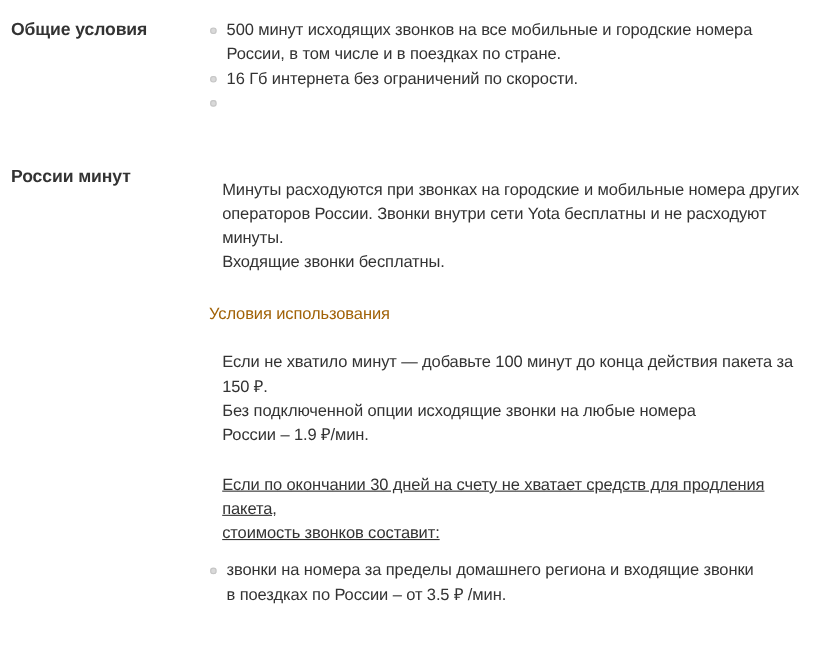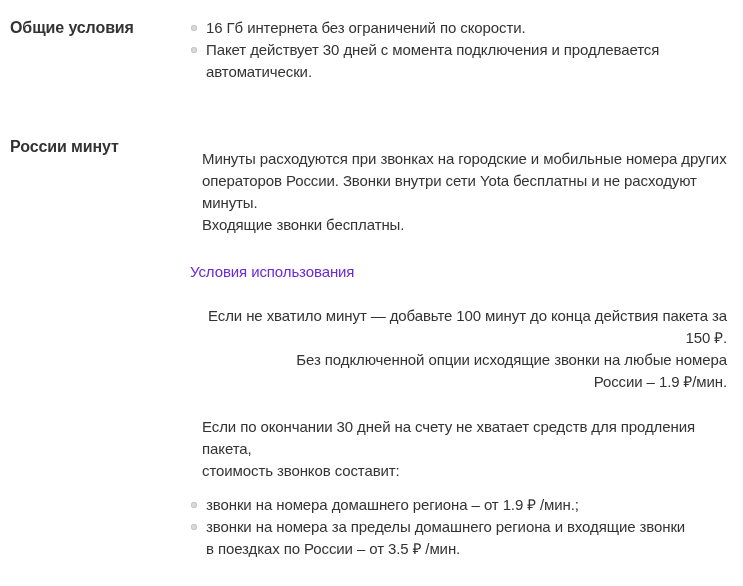--- a/index.html
+++ b/index.html
@@ -55,43 +55,46 @@
     background: #d9d9d9;
     box-shadow: inset 0 0 0 1px #c6c6c6;
     margin: 8px 9px 0 1px;
   }
   .li-text, .para {
     white-space: pre-line;
   }
   .para { margin: 12px; }
   .usage-terms-row { margin-top: 25px; }
   .muted-link {
-    color: #6d28d9;
+    color: #a16207;
     text-decoration: none;
     cursor: pointer;
   }
-  .para-add-minutes { margin-top: 22px; text-align: right; }
-  .para-after-expiry { margin-top: 23px; }
+  .para-add-minutes { margin-top: 22px; }
+  .para-after-expiry { margin-top: 23px; text-decoration: underline; }
   .expiry-list { margin-top: 2px; }
 </style>
 </head>
 <body>
 
 <div class="section sec-general">
   <div class="section-label">Общие условия</div>
   <div class="section-content">
     <ul class="bullet-list">
       <li>
         <span class="bullet"></span>
+        <span class="li-text">500 минут исходящих звонков на все мобильные и городские номера
+России, в том числе и в поездках по стране.</span>
+      </li>
+      <li>
+        <span class="bullet"></span>
         <span class="li-text">16 Гб интернета без ограничений по скорости.</span>
       </li>
       <li>
         <span class="bullet"></span>
-        <span class="li-text">Пакет действует 30 дней с момента подключения и продлевается
-автоматически.</span>
       </li>
     </ul>
   </div>
 </div>
 
 <div class="section sec-minutes">
   <div class="section-label">России минут</div>
   <div class="section-content">
     <p class="para">Минуты расходуются при звонках на городские и мобильные номера других
 операторов России. Звонки внутри сети Yota бесплатны и не расходуют минуты.
@@ -104,22 +107,18 @@
     <p class="para para-add-minutes">Если не хватило минут — добавьте 100 минут до конца действия пакета за 150 ₽.
 Без подключенной опции исходящие звонки на любые номера
 России – 1.9 ₽/мин.</p>
 
     <p class="para para-after-expiry">Если по окончании 30 дней на счету не хватает средств для продления пакета,
 стоимость звонков составит:</p>
 
     <ul class="bullet-list expiry-list">
       <li>
         <span class="bullet"></span>
-        <span class="li-text">звонки на номера домашнего региона – от 1.9 ₽ /мин.;</span>
-      </li>
-      <li>
-        <span class="bullet"></span>
         <span class="li-text">звонки на номера за пределы домашнего региона и входящие звонки
 в поездках по России – от 3.5 ₽ /мин.</span>
       </li>
     </ul>
   </div>
 </div>
 
 </body></html>

